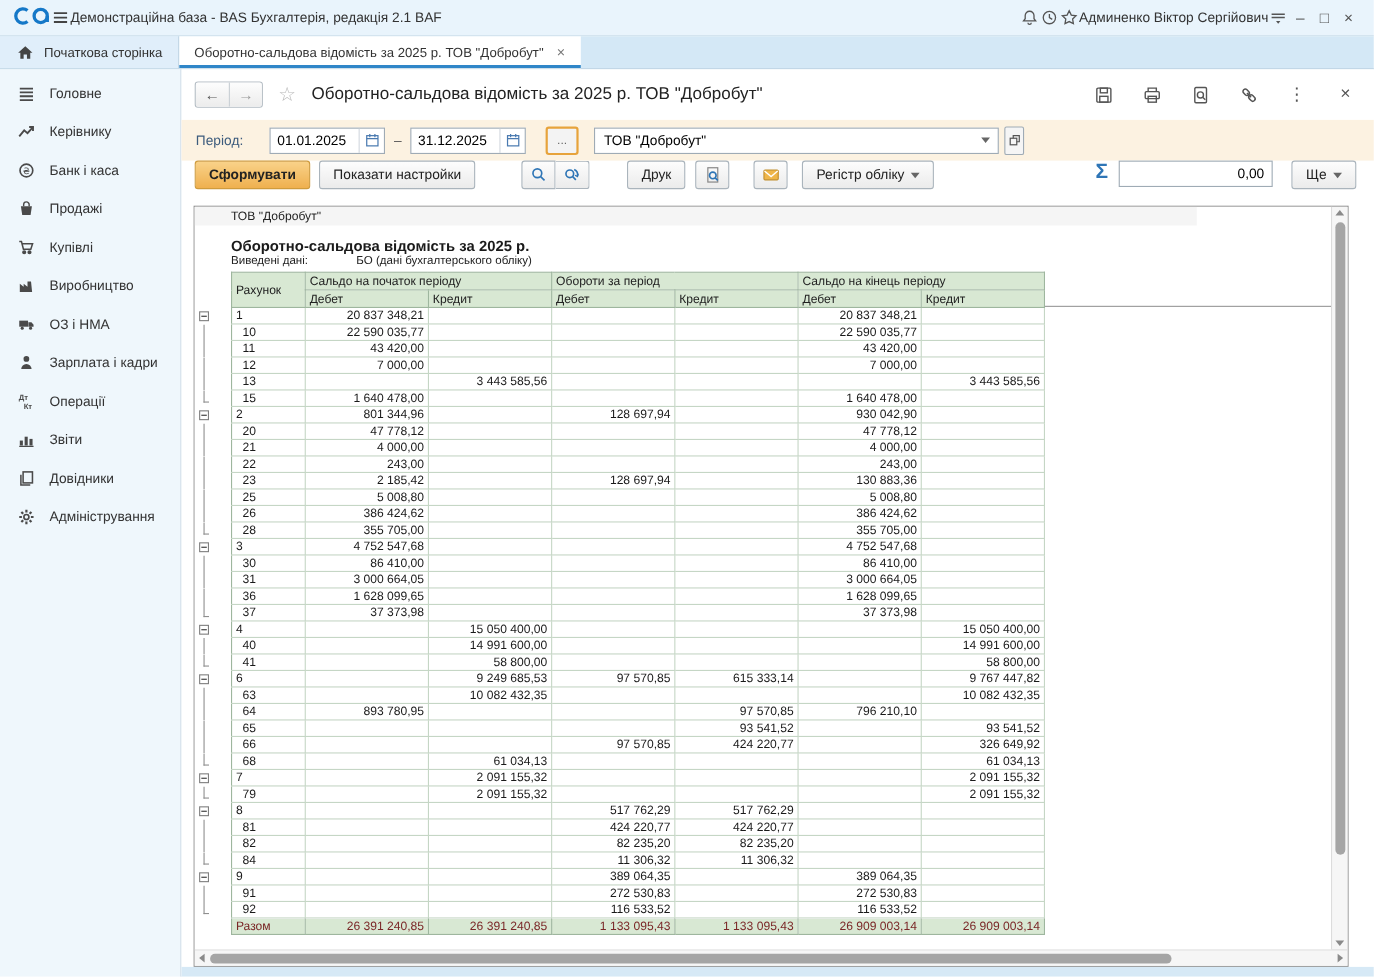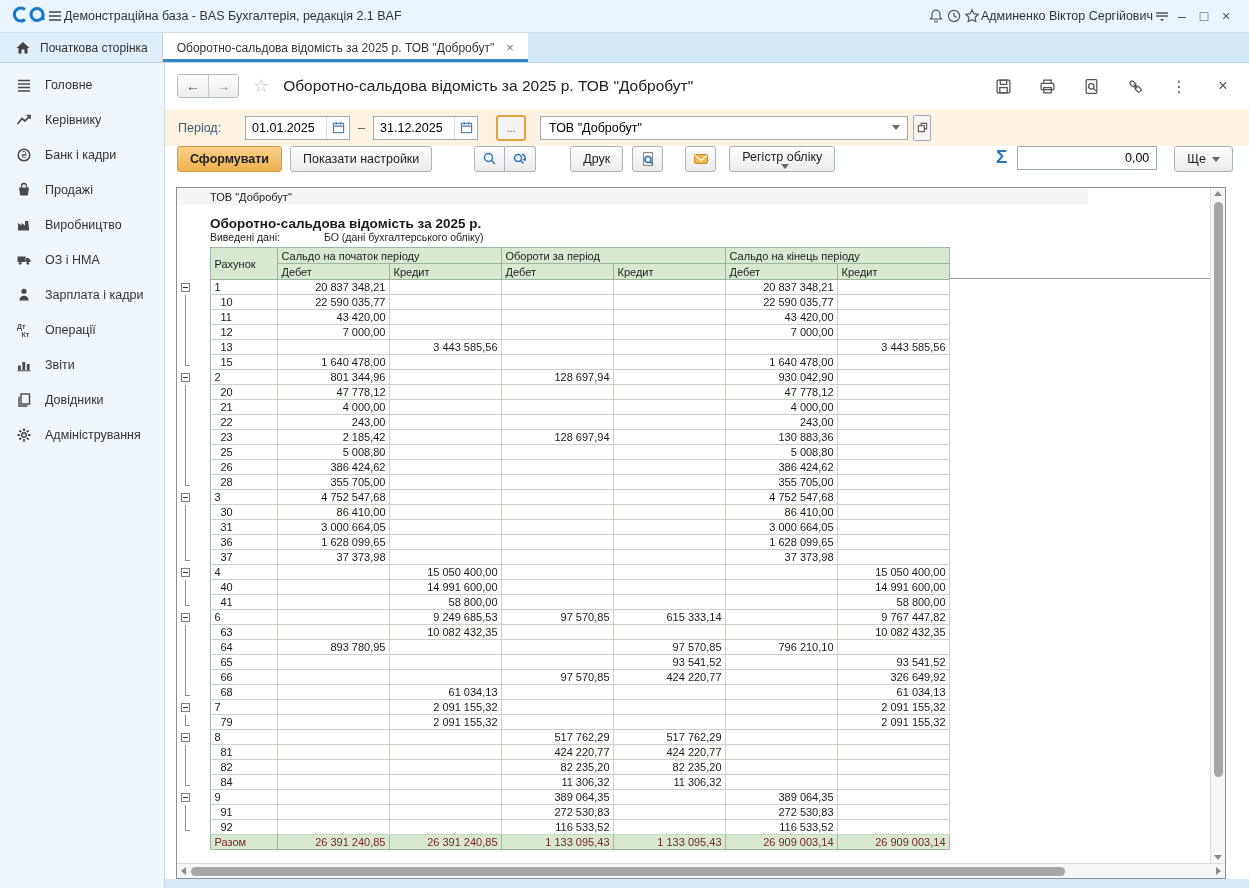--- a/index.html
+++ b/index.html
@@ -207,30 +207,40 @@
           </span>
           <span>Керівнику</span>
         </div>
         <div class="side-item">
           <span class="side-ico">
             <svg viewBox="0 0 16 16">
               <circle cx="8" cy="8" r="5.8" fill="none" stroke="#4a4a4a" stroke-width="1.5"></circle>
               <text x="8" y="11" font-size="8" text-anchor="middle" fill="#4a4a4a" font-family="DejaVu Sans">₴</text>
             </svg>
           </span>
-          <span>Банк і кадри</span>
+          <span>Банк і каса</span>
         </div>
         <div class="side-item">
           <span class="side-ico">
             <svg viewBox="0 0 16 16">
               <path d="M3 5.5 h10 l-1.2 8 H4.2 z" fill="#4a4a4a"></path>
               <path d="M5.5 5.5 V4 a2.5 2.5 0 0 1 5 0 v1.5" fill="none" stroke="#4a4a4a" stroke-width="1.3"></path>
             </svg>
           </span>
           <span>Продажі</span>
+        </div>
+        <div class="side-item">
+          <span class="side-ico">
+            <svg viewBox="0 0 16 16" fill="none" stroke="#4a4a4a" stroke-width="1.4">
+              <path d="M1.5 2.5 h2 l1.8 7 h6.7 l1.6-5 H4.4"></path>
+              <circle cx="6" cy="12.3" r="1.2" fill="#4a4a4a"></circle>
+              <circle cx="10.8" cy="12.3" r="1.2" fill="#4a4a4a"></circle>
+            </svg>
+          </span>
+          <span>Купівлі</span>
         </div>
         <div class="side-item">
           <span class="side-ico">
             <svg viewBox="0 0 16 16" fill="#4a4a4a">
               <path d="M2 13.5 V6 l3.5 2.6 V6 l3.5 2.6 V4 h3.2 l1 9.5 z"></path>
             </svg>
           </span>
           <span>Виробництво</span>
         </div>
         <div class="side-item">
@@ -399,21 +409,21 @@
               <circle cx="8" cy="8.5" r="3" stroke="#2e75b6" stroke-width="1.5"></circle>
               <path d="M10.2 10.7 L12.5 13" stroke="#2e75b6" stroke-width="1.5"></path>
           </svg>
         </span>
         <span class="btn icon-btn" style="margin-left:22px;">
           <svg viewBox="0 0 16 16">
             <rect x="1.5" y="3.5" width="13" height="9" rx="1" fill="#efb64a" stroke="#c08d2c"></rect>
             <path d="M2 4.5 L8 9.5 L14 4.5" fill="none" stroke="#fff" stroke-width="1.2"></path>
           </svg>
         </span>
-        <span class="btn" style="margin-left:13px;flex-direction:column;">
+        <span class="btn" style="margin-left:13px;">
           <span>Регістр обліку</span>
           <span class="caret-down mcaret"></span>
         </span>
         <span class="tb-spacer"></span>
         <span class="sigma">Σ</span>
         <span class="sum-box">0,00</span>
         <span class="btn" style="margin-left:17px;">
           <span>Ще</span>
           <span class="caret-down mcaret"></span>
         </span>

